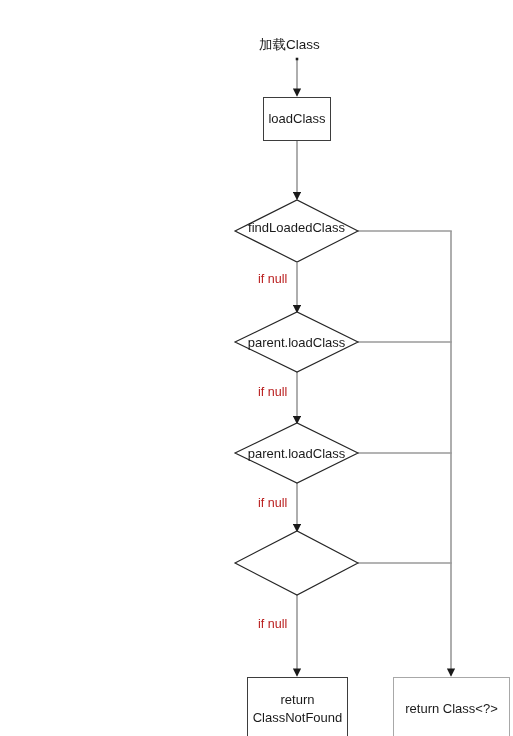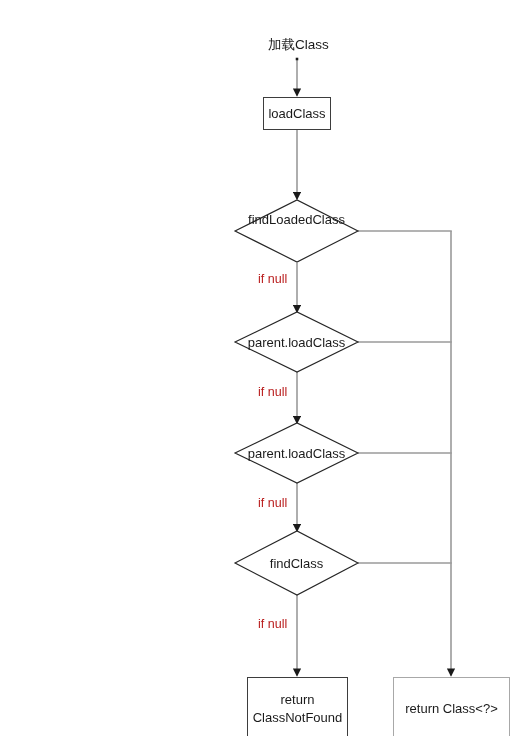--- a/index.html
+++ b/index.html
@@ -98,30 +98,29 @@
     <line x1="358" y1="342" x2="451.8" y2="342" stroke="#9a9a9a" stroke-width="1.6"></line>
     <line x1="358" y1="453" x2="451.8" y2="453" stroke="#9a9a9a" stroke-width="1.6"></line>
     <line x1="358" y1="563" x2="451.8" y2="563" stroke="#9a9a9a" stroke-width="1.6"></line>
 
     <polygon points="235,231 297,200 358,231 297,262" fill="#ffffff" stroke="#262626" stroke-width="1.15"></polygon>
     <polygon points="235,342 297,312 358,342 297,372" fill="#ffffff" stroke="#262626" stroke-width="1.15"></polygon>
     <polygon points="235,453 297,423 358,453 297,483" fill="#ffffff" stroke="#262626" stroke-width="1.15"></polygon>
     <polygon points="235,563 297,531 358,563 297,595" fill="#ffffff" stroke="#262626" stroke-width="1.15"></polygon>
   </svg>
 
-  <div class="title-label" style="left:268px; top:36px;">加载Class</div>
+  <div class="title-label" style="left:259px; top:36px;">加载Class</div>
 
-  <div class="node rect" style="left:263px; top:97px; width:68px; height:33px;">
+  <div class="node rect" style="left:263px; top:97px; width:68px; height:44px;">
     <span>loadClass</span>
   </div>
 
-  <div class="diamond-label" style="left:235px; top:204px; width:123px; height:30px;">findLoadedClass</div>
+  <div class="diamond-label" style="left:235px; top:212px; width:123px; height:30px;">findLoadedClass</div>
   <div class="diamond-label" style="left:235px; top:327px; width:123px; height:30px;">parent.loadClass</div>
   <div class="diamond-label" style="left:235px; top:438px; width:123px; height:30px;">parent.loadClass</div>
-  <div class="diamond-label" style="left:235px; top:548px; width:123px; height:30px;">findClass</div>
 
   <div class="edge-label" style="left:258px; top:272px;">if null</div>
   <div class="edge-label" style="left:258px; top:385px;">if null</div>
   <div class="edge-label" style="left:258px; top:496px;">if null</div>
   <div class="edge-label" style="left:258px; top:617px;">if null</div>
 
   <div class="node rect" style="left:247px; top:677px; width:101px; height:64px;">
     <span>return
 ClassNotFound</span>
   </div>

